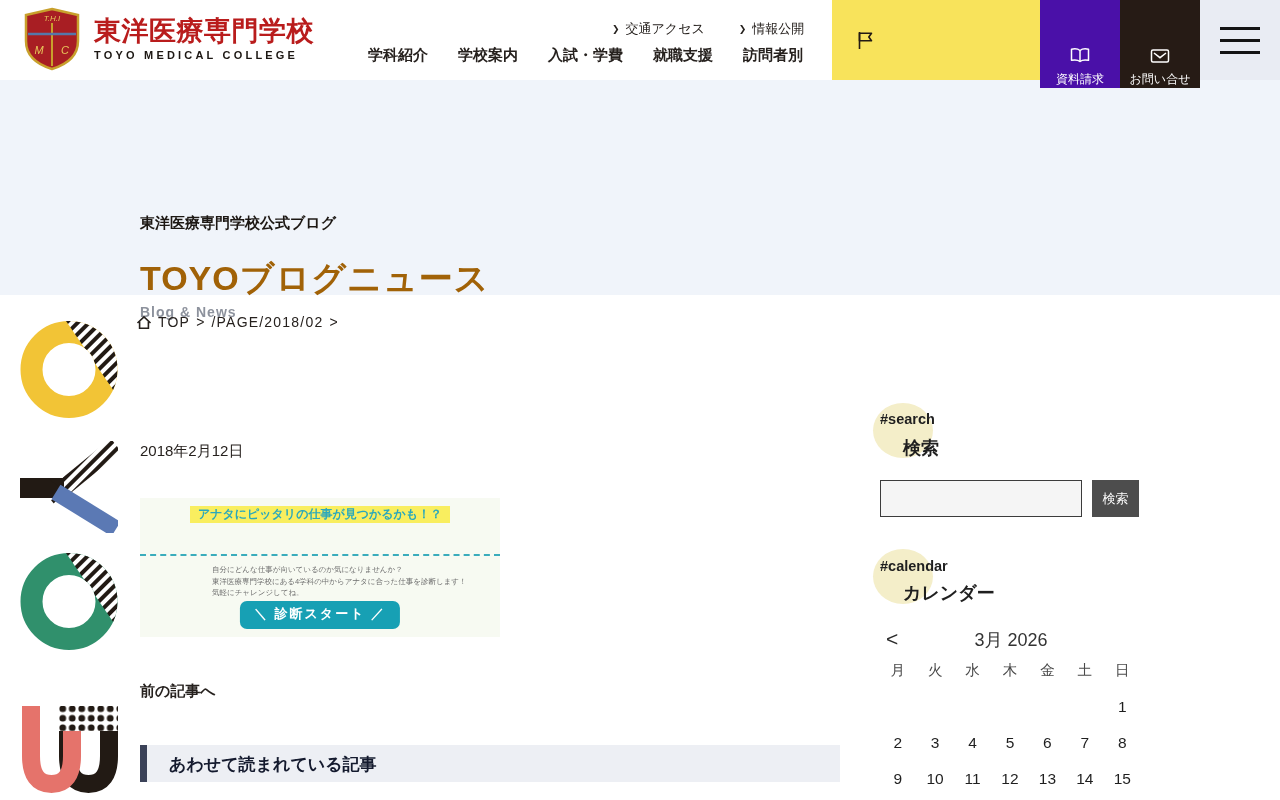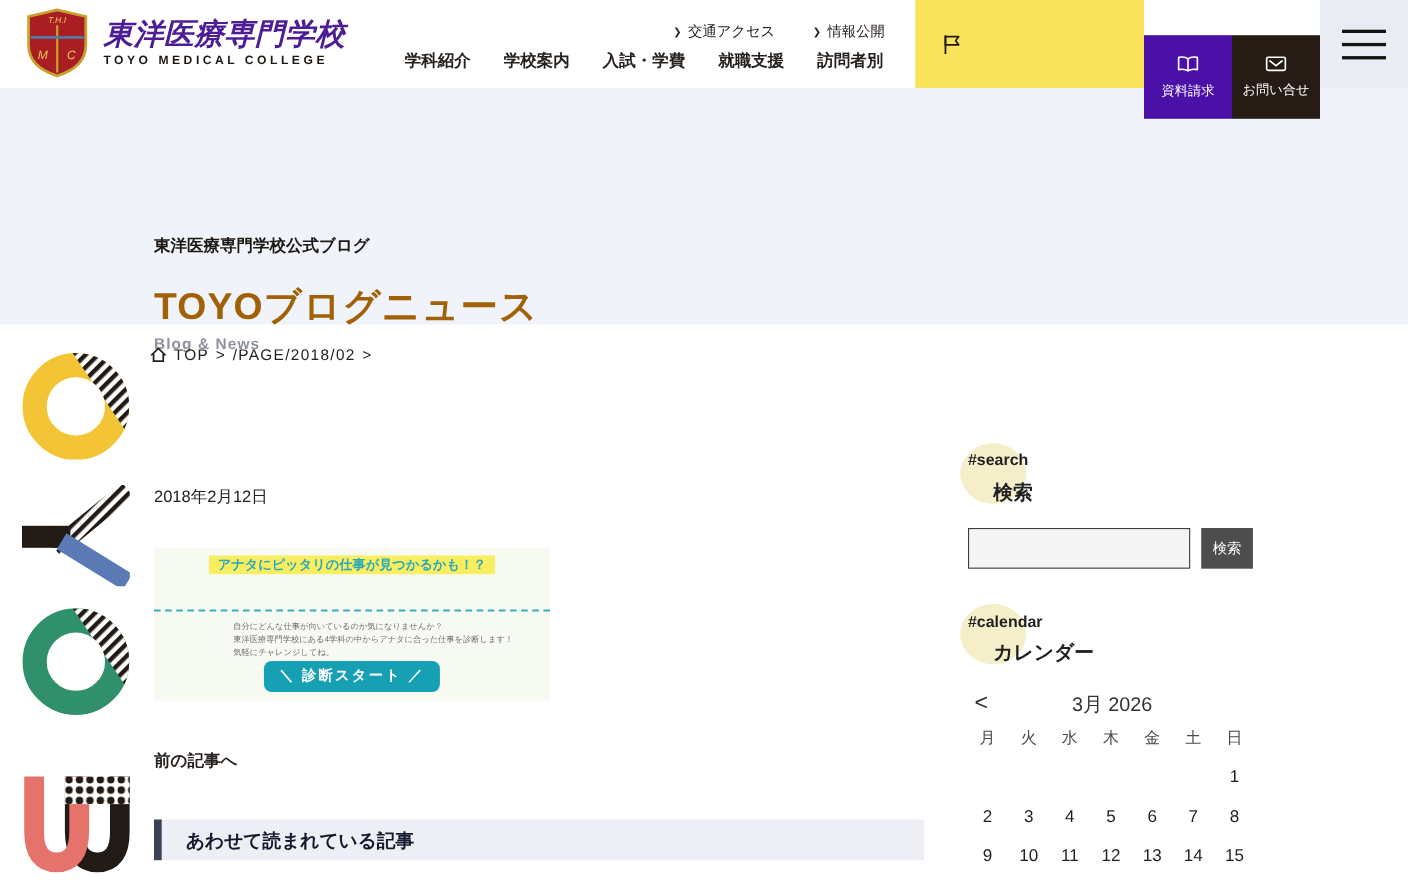--- a/index.html
+++ b/index.html
@@ -3,29 +3,29 @@
 <meta charset="utf-8">
 <style>
   html,body{margin:0;padding:0;}
   body{font-family:"Liberation Sans","DejaVu Sans",sans-serif;background:#fff;}
   .page{position:relative;width:1280px;height:800px;overflow:hidden;background:#fff;}
   a{color:inherit;text-decoration:none;cursor:pointer;}
 
   
   .header{position:absolute;left:0;top:0;width:1280px;height:80px;background:#fff;z-index:6;}
   .logo{position:absolute;left:22px;top:7px;display:flex;align-items:center;gap:12px;}
-  .logo-ja{font-size:27px;font-weight:700;color:#4c1d95;letter-spacing:.5px;line-height:1.05;font-style:italic;}
+  .logo-ja{font-size:27px;font-weight:700;color:#b91c1c;letter-spacing:.5px;line-height:1.05;}
   .logo-en{font-size:11px;font-weight:700;letter-spacing:3.2px;color:#1c1713;margin-top:4px;}
   .top-links{position:absolute;left:612px;top:20px;display:flex;gap:34px;font-size:13px;color:#26211e;}
   .top-link{display:flex;align-items:center;gap:6px;}
   .chev{font-size:9px;line-height:1;}
   .main-nav{position:absolute;left:368px;top:46px;display:flex;gap:30px;font-size:15px;font-weight:600;color:#26211e;}
   .btn-campus{position:absolute;left:832px;top:0;width:208px;height:80px;background:#f8e35b;display:flex;align-items:center;gap:11px;padding-left:24px;box-sizing:border-box;color:#221a14;}
   .btn-campus .txt{font-size:15px;font-weight:700;line-height:21px;}
-  .sq-btn{position:absolute;top:0;width:80px;height:76px;display:flex;flex-direction:column;align-items:center;justify-content:center;gap:7px;color:#fff;font-size:12px;margin-top:32px;}
+  .sq-btn{position:absolute;top:0;width:80px;height:88px;display:flex;flex-direction:column;align-items:center;justify-content:flex-end;gap:7px;color:#fff;font-size:12px;}
   .btn-request{left:1040px;background:#4a10a8;}
   .btn-contact{left:1120px;background:#261b15;}
   .hamburger{position:absolute;left:1200px;top:0;width:80px;height:80px;background:#e9ecf3;display:flex;flex-direction:column;align-items:center;justify-content:center;gap:9px;cursor:pointer;}
   .hamburger .bar{width:40px;height:3px;background:#141414;}
 
   
   .hero{position:absolute;left:0;top:80px;width:1280px;height:215px;background:#f0f4fa;}
   .hero-sub{position:absolute;left:140px;top:134px;font-size:15px;font-weight:700;color:#1c1713;}
   .hero-title{position:absolute;left:140px;top:176px;font-size:34px;font-weight:700;letter-spacing:1px;color:#a16207;}
   .hero-cap{position:absolute;left:140px;top:224px;font-size:14px;font-weight:700;letter-spacing:1px;color:#8d929d;}

